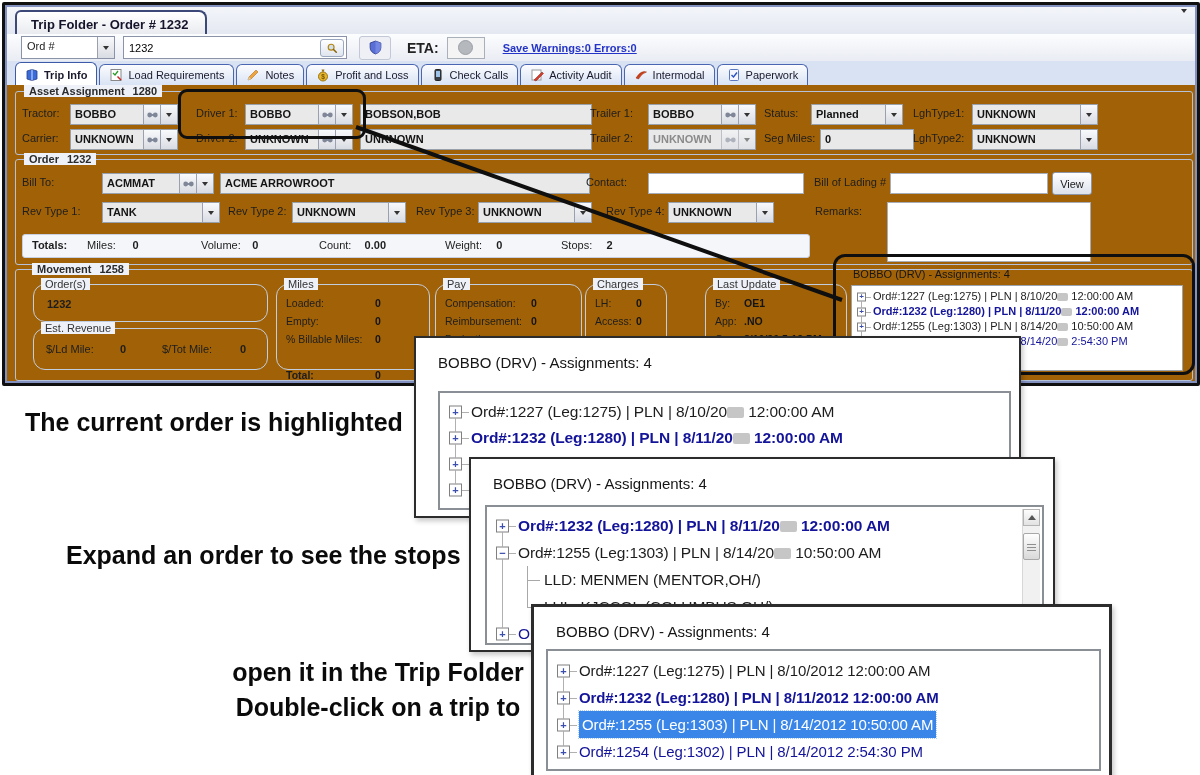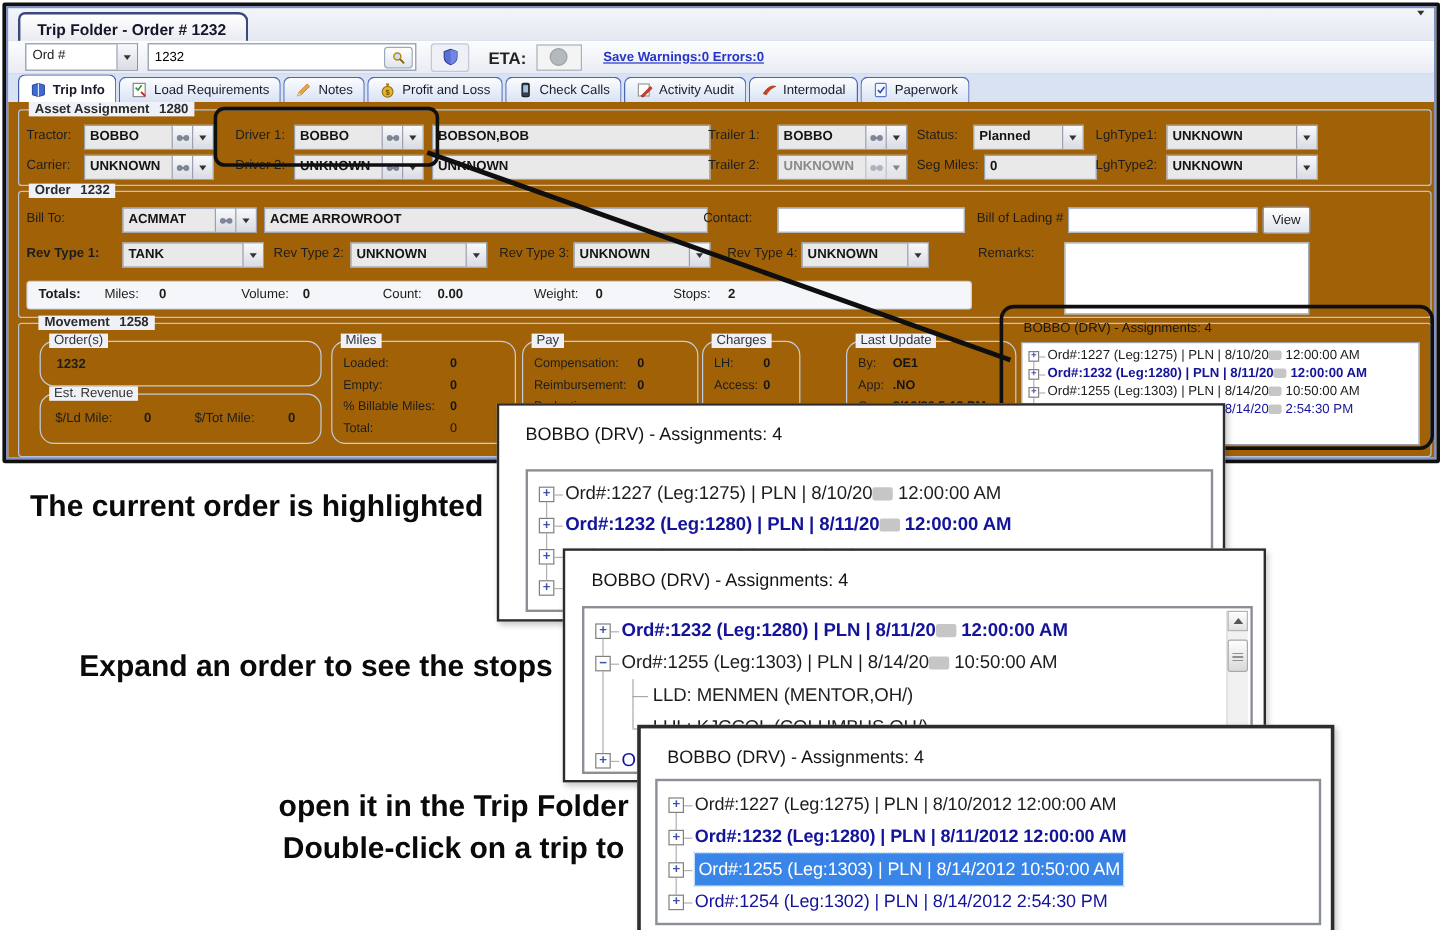--- a/index.html
+++ b/index.html
@@ -70,21 +70,21 @@
   .totals-bar{position:absolute;background:#f4f6fa;border:1px solid #c6d0e2;border-radius:3px;}
   .totals-bar span{position:absolute;top:4px;font-size:11px;color:#1d1d1d;}
   .totals-bar .tv{font-weight:600;}
   .tot-title{font-weight:bold;}
 
   .sub-group{position:absolute;border:1px solid #c2cde0;border-radius:12px;}
   .sub-label{position:absolute;top:-7px;left:7px;background:#eef1f7;padding:0 4px;font-size:11px;color:#333;white-space:nowrap;}
   .kv-row{position:relative;height:18px;}
   .kv-l{position:absolute;left:9px;top:2px;font-size:10.5px;color:#1d1d1d;white-space:nowrap;}
   .kv-v{position:absolute;top:2px;font-size:10.5px;font-weight:600;color:#141414;white-space:nowrap;}
-  .kv-row.bold .kv-l, .kv-row.bold .kv-v{font-weight:normal;}
+  .kv-row.bold .kv-l, .kv-row.bold .kv-v{font-weight:bold;margin-top:18px;}
   .kv-wrap{position:absolute;left:0;right:0;top:10px;}
 
   
   .callout-rect{position:absolute;border:3px solid #0f0f0f;border-radius:9px;z-index:6;pointer-events:none;}
   .callout-svg{position:absolute;left:0;top:0;width:1200px;height:775px;z-index:6;pointer-events:none;}
 
   
   .panel-title{font-size:15px;color:#161616;white-space:nowrap;}
   .tree-box{position:absolute;background:#fff;border:2px solid #8a8f96;overflow:hidden;}
   .tree-vline{position:absolute;width:1px;background:#b0b0b0;}
@@ -395,21 +395,21 @@
         <span class="lbl" style="left:570px;top:16px;">Contact:</span>
         <div class="wfld" style="left:632px;top:13px;width:154px;">
           <input value="" style="">
         </div>
         <span class="lbl" style="left:798px;top:16px;">Bill of Lading #</span>
         <div class="wfld" style="left:874px;top:13px;width:156px;">
           <input value="" style="">
         </div>
         <div class="view-btn" style="left:1036px;top:12px;width:38px;">View</div>
 
-        <span class="lbl" style="left:6px;top:45px;font-weight:bold;">Rev Type 1:</span>
+        <span class="lbl" style="left:6px;top:45px;">Rev Type 1:</span>
         <div class="combo" style="left:86px;top:42px;width:118px;">
           <span class="cval">TANK</span>
             <span class="cbtn">
               <i class="tri"></i>
             </span>
         </div>
         <span class="lbl" style="left:212px;top:45px;">Rev Type 2:</span>
         <div class="combo" style="left:276px;top:42px;width:114px;">
           <span class="cval">UNKNOWN</span>
             <span class="cbtn">

